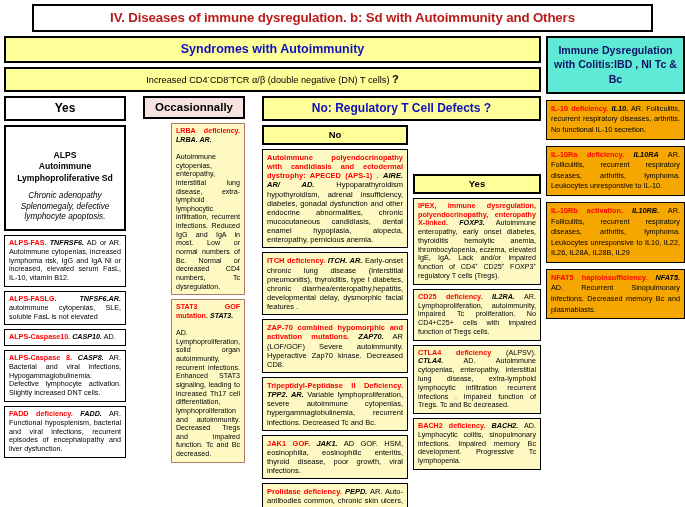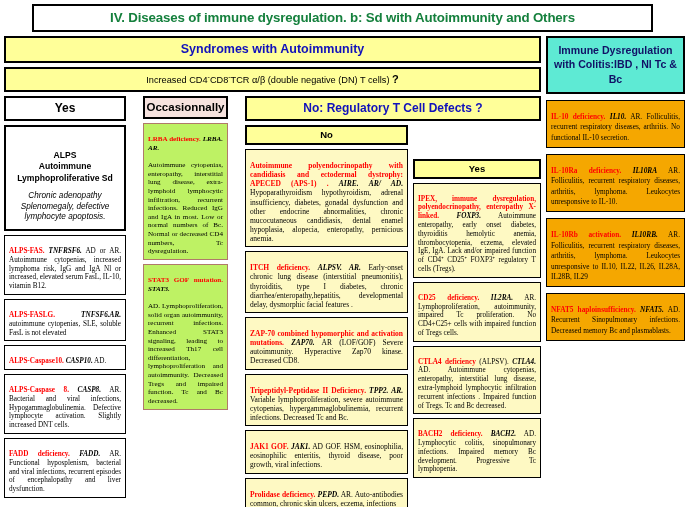--- a/index.html
+++ b/index.html
@@ -26,21 +26,21 @@
 
   .title-bar {
     border: 2px solid #000;
     background: #ffffff;
     text-align: center;
     font-weight: bold;
     font-size: 13.3px;
     letter-spacing: -0.15px;
     padding: 4px 2px 5px 2px;
     margin: 1px 28px 4px 28px;
-    color: #15803d;
+    color: #b91c1c;
   }
 
   .body-row {
     display: flex;
     align-items: flex-start;
     gap: 5px;
   }
 
   
   .main-region {
@@ -92,28 +92,27 @@
   }
   .head-white  { background: #ffffff; color: #000; font-size: 12px; }
   .head-pink   { background: #f6e2de; color: #000; font-size: 11.5px; }
   .head-yellow-blue { background: #ffff99; color: #1111bb; font-size: 12px; }
   .head-sub    { background: #ffff99; color: #000; font-size: 9.5px; padding: 2px 0 3px 0; }
 
   
   .card {
     border: 1px solid #000;
     box-sizing: border-box;
-    padding: 11px 4px 3px 4px;
+    padding: 3px 4px 3px 4px;
     margin-top: 4px;
     text-align: justify;
     line-height: 1.22;
-    font-family: Liberation Serif, serif;
   }
   .card.white { background:#ffffff; }
-  .card.pink  { background:#bef264; border-color:#b07a6a; }
+  .card.pink  { background:#fef9c3; border-color:#b07a6a;margin-left:28px; }
   .card.yellow{ background:#fef9c3; }
   .card.orange{ background:#f5a700; border-color:#000; }
 
   .gene  { font-style: italic; font-weight: bold; }
   .dname { color: #ff0000; font-weight: bold; }
 
   
   .col-yes .card { font-size: 7.2px; }
   .col-occ .card { font-size: 7.1px; }
   .sub-no .card  { font-size: 7.5px; }
@@ -250,21 +249,21 @@
 
               <div class="card yellow">
                 <span class="dname">Autoimmune polyendocrinopathy with candidiasis and ectodermal dystrophy: APECED (APS-1) .</span>
                 <span class="gene">AIRE.</span>
                 <span class="gene">AR/ AD.</span>
                 <span>Hypoparathyroidism hypothyroidism, adrenal insufficiency, diabetes, gonadal dysfunction and other endocrine abnormalities, chronic mucocutaneous candidiasis, dental enamel hypoplasia, alopecia, enteropathy, pernicious anemia.</span>
               </div>
 
               <div class="card yellow">
                 <span class="dname">ITCH deficiency.</span>
-                <span class="gene">ALPSV. AR.</span>
+                <span class="gene">ITCH. AR.</span>
                 <span>Early-onset chronic lung disease (interstitial pneumonitis), thyroiditis, type I diabetes, chronic diarrhea/enteropathy,hepatitis, developmental delay, dysmorphic facial features .</span>
               </div>
 
               <div class="card yellow">
                 <span class="dname">ZAP-70 combined hypomorphic and activation mutations.</span>
                 <span class="gene">ZAP70.</span>
                 <span>AR (LOF/GOF)</span>
                 <span>Severe autoimmunity. Hyperactive Zap70 kinase. Decreased CD8.</span>
               </div>
 

